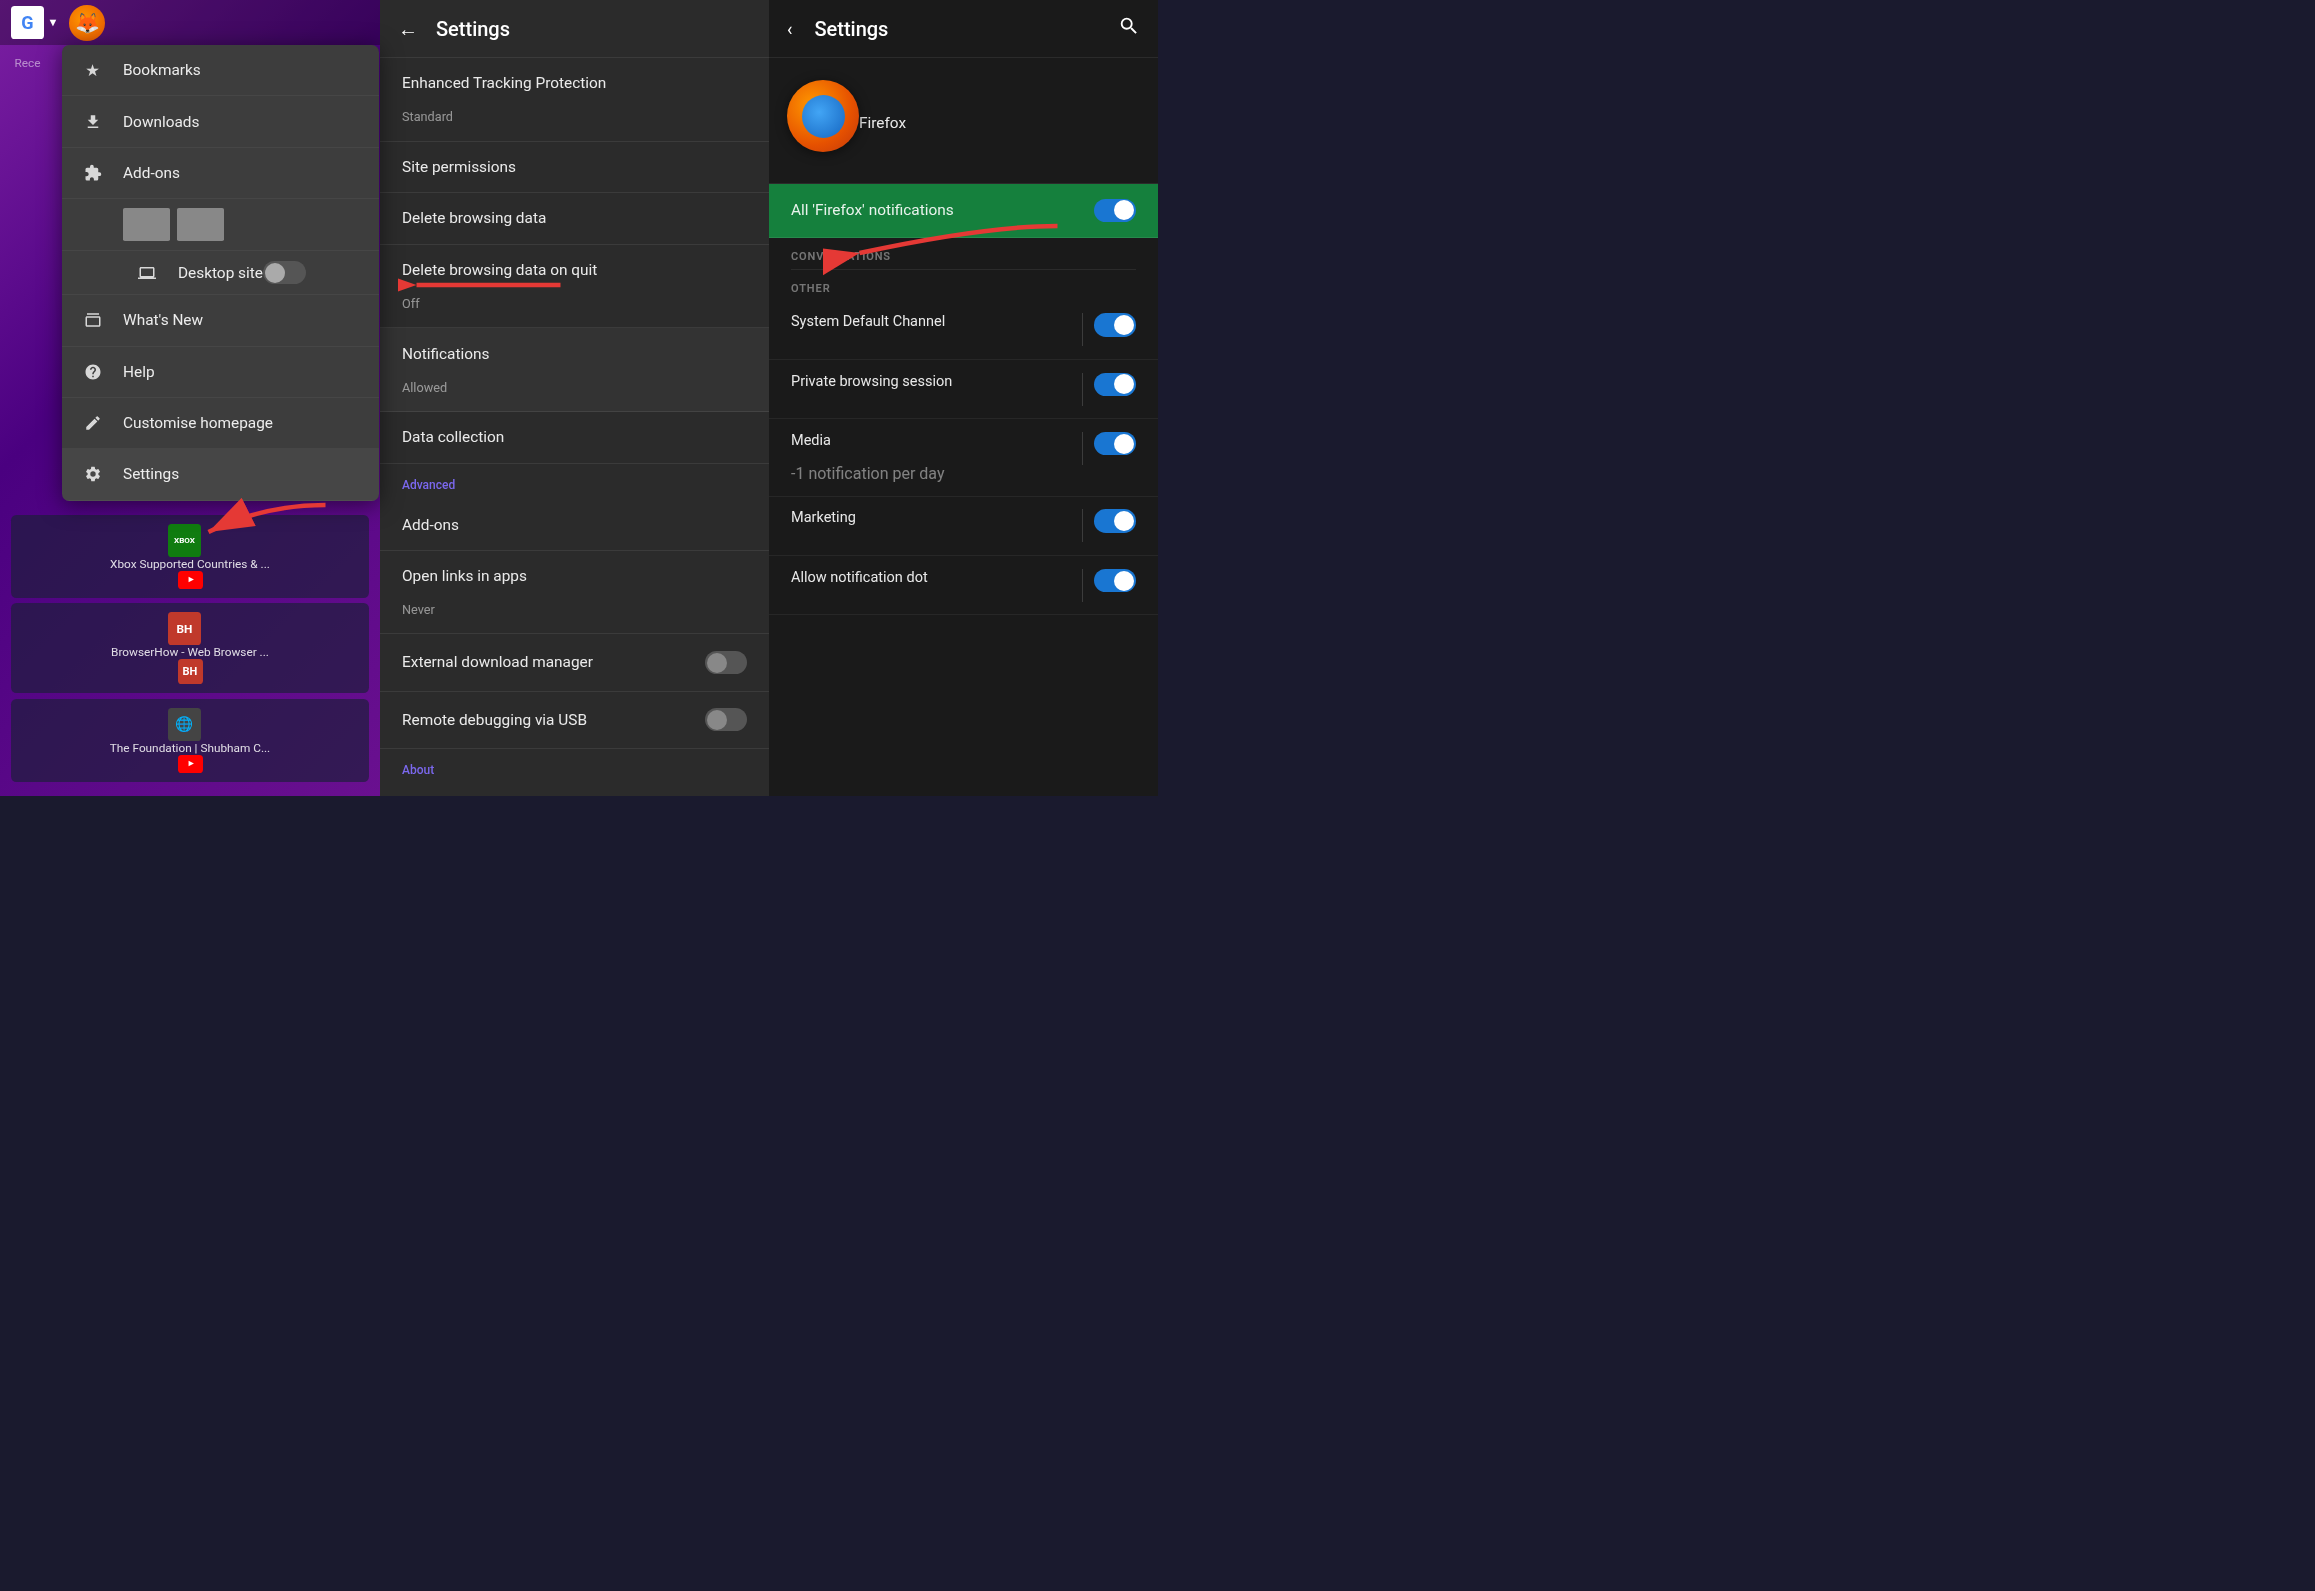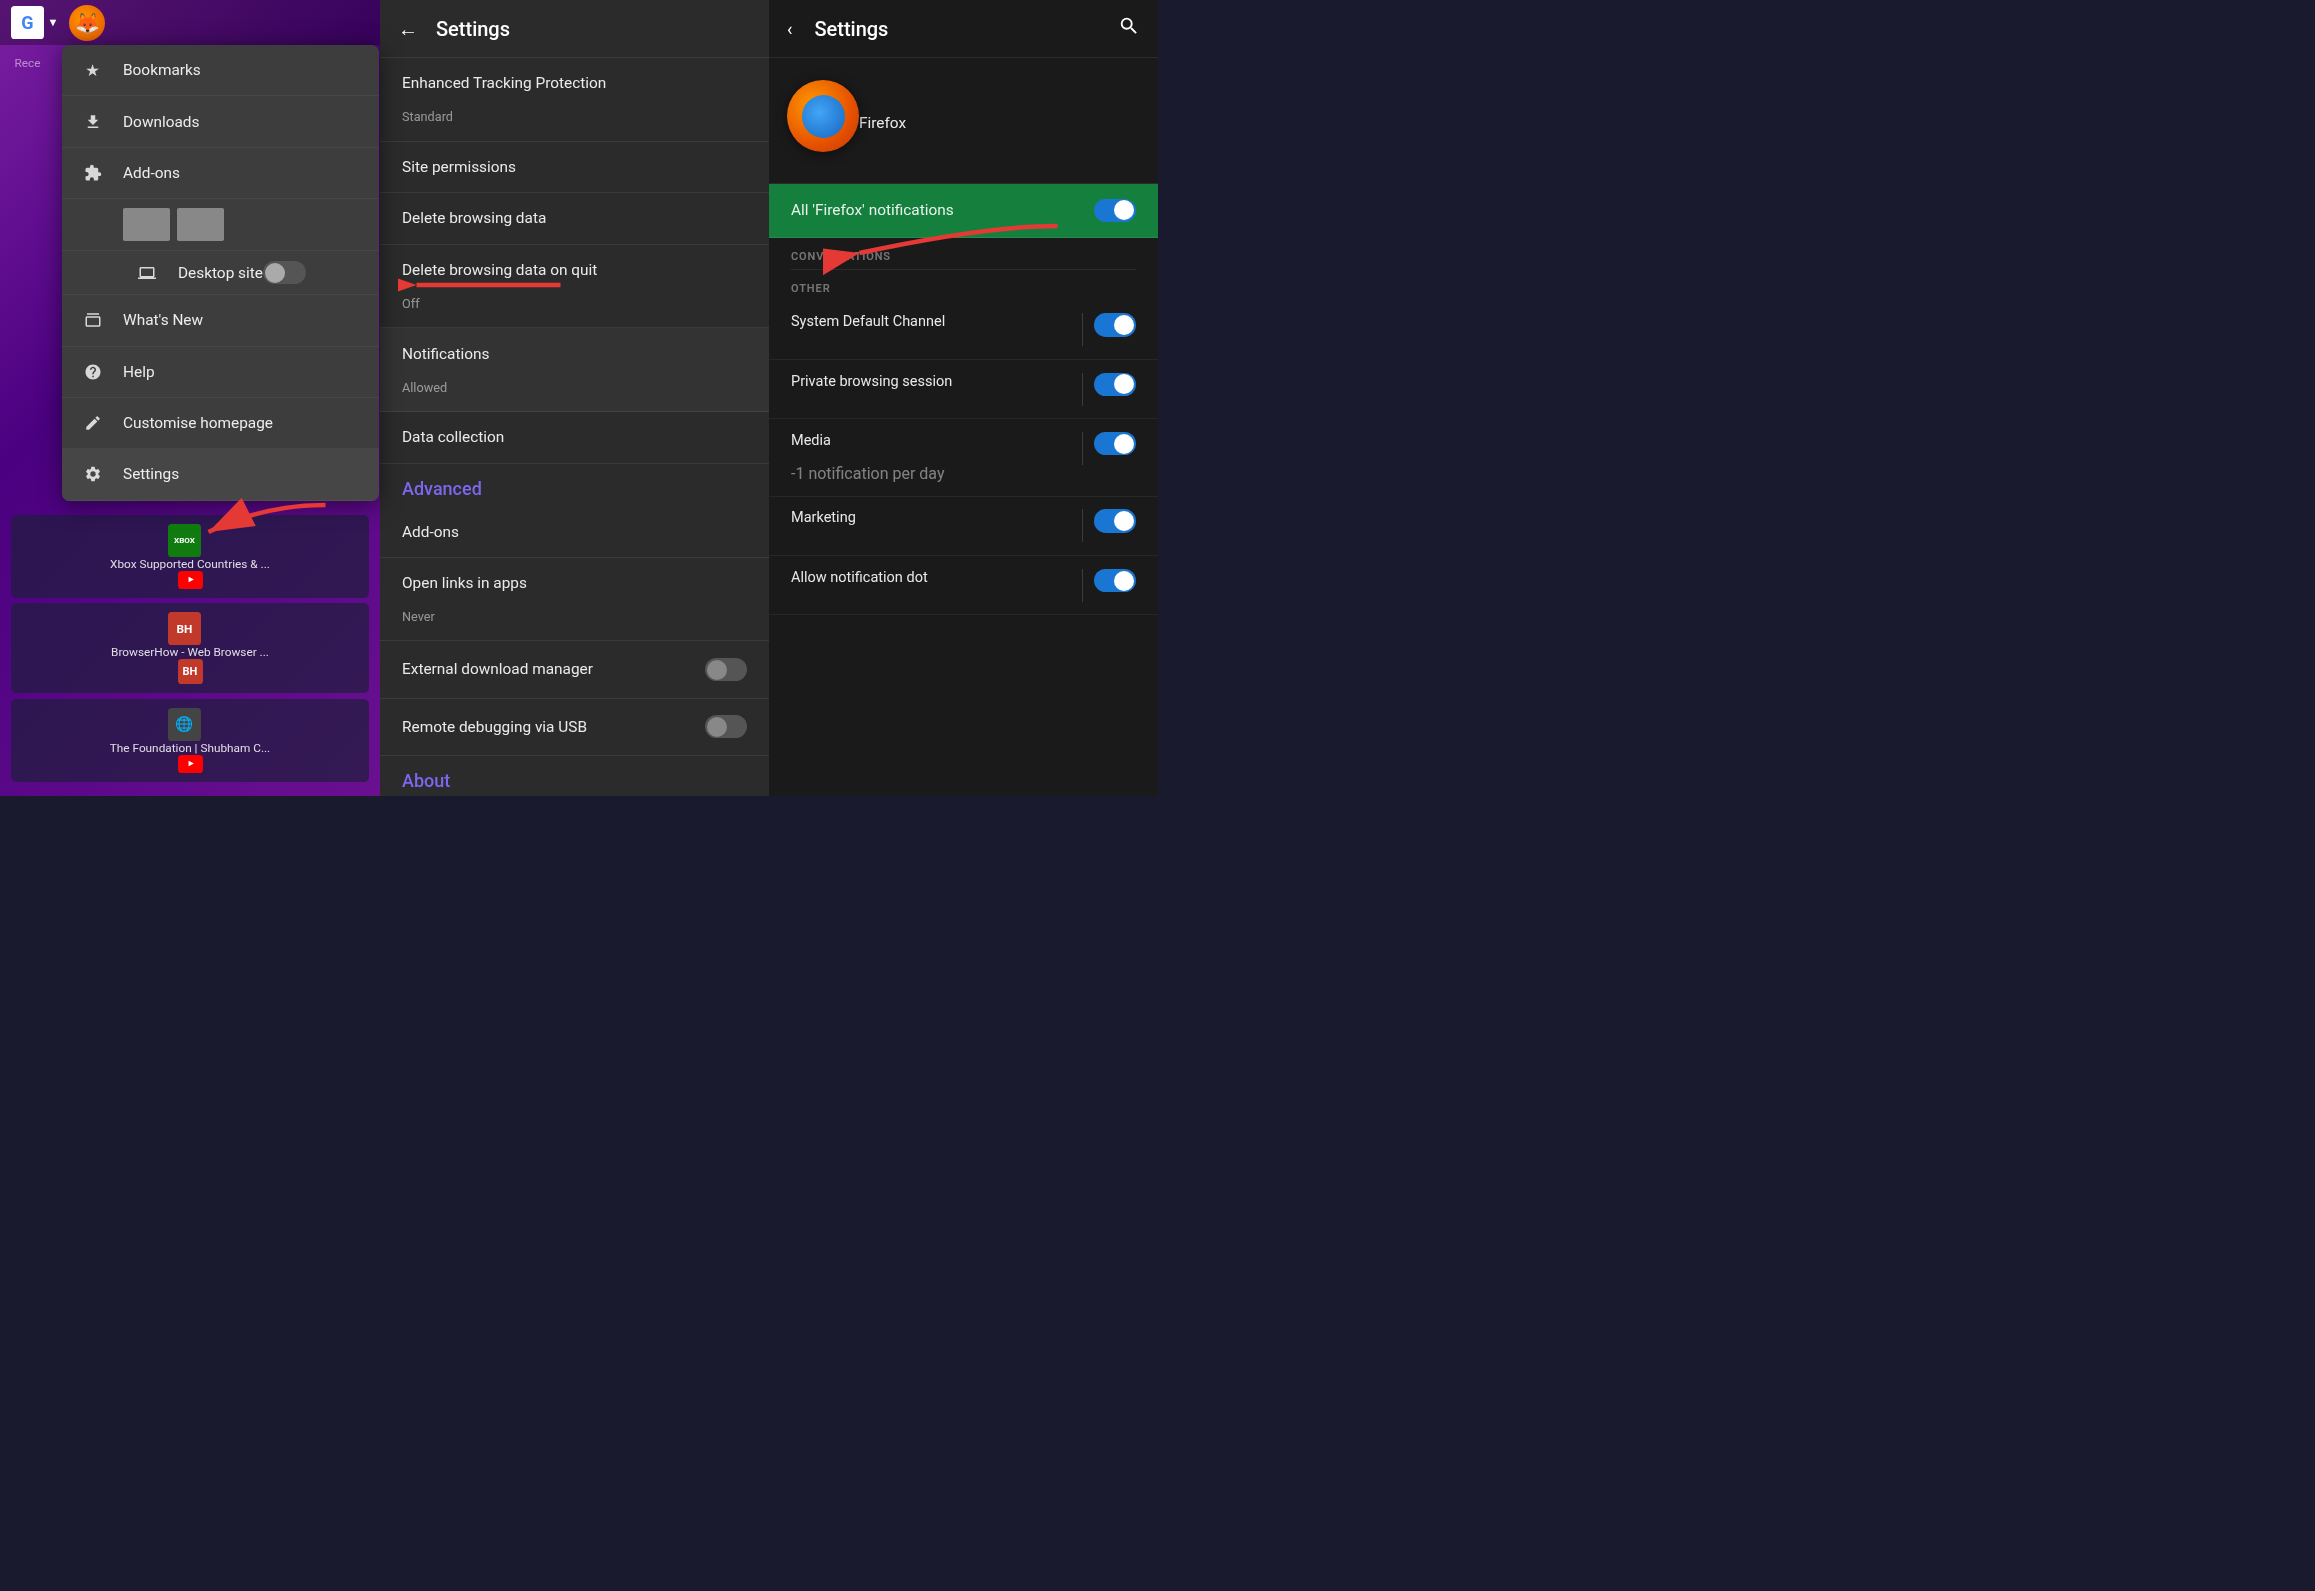--- a/index.html
+++ b/index.html
@@ -260,21 +260,21 @@
 
     .settings-item-sub {
       color: rgba(255,255,255,0.5);
       font-size: 12.7px;
       margin-top: 17px;
     }
 
     .section-header {
       padding: 14.5px 22px 7.2px;
       color: #7b68ee;
-      font-size: 18px;
+      font-size: 12px;
       font-weight: 500;
     }
 
     .toggle-sm {
       width: 42px;
       height: 23.5px;
       background: #555;
       border-radius: 11.8px;
       position: relative;
     }

